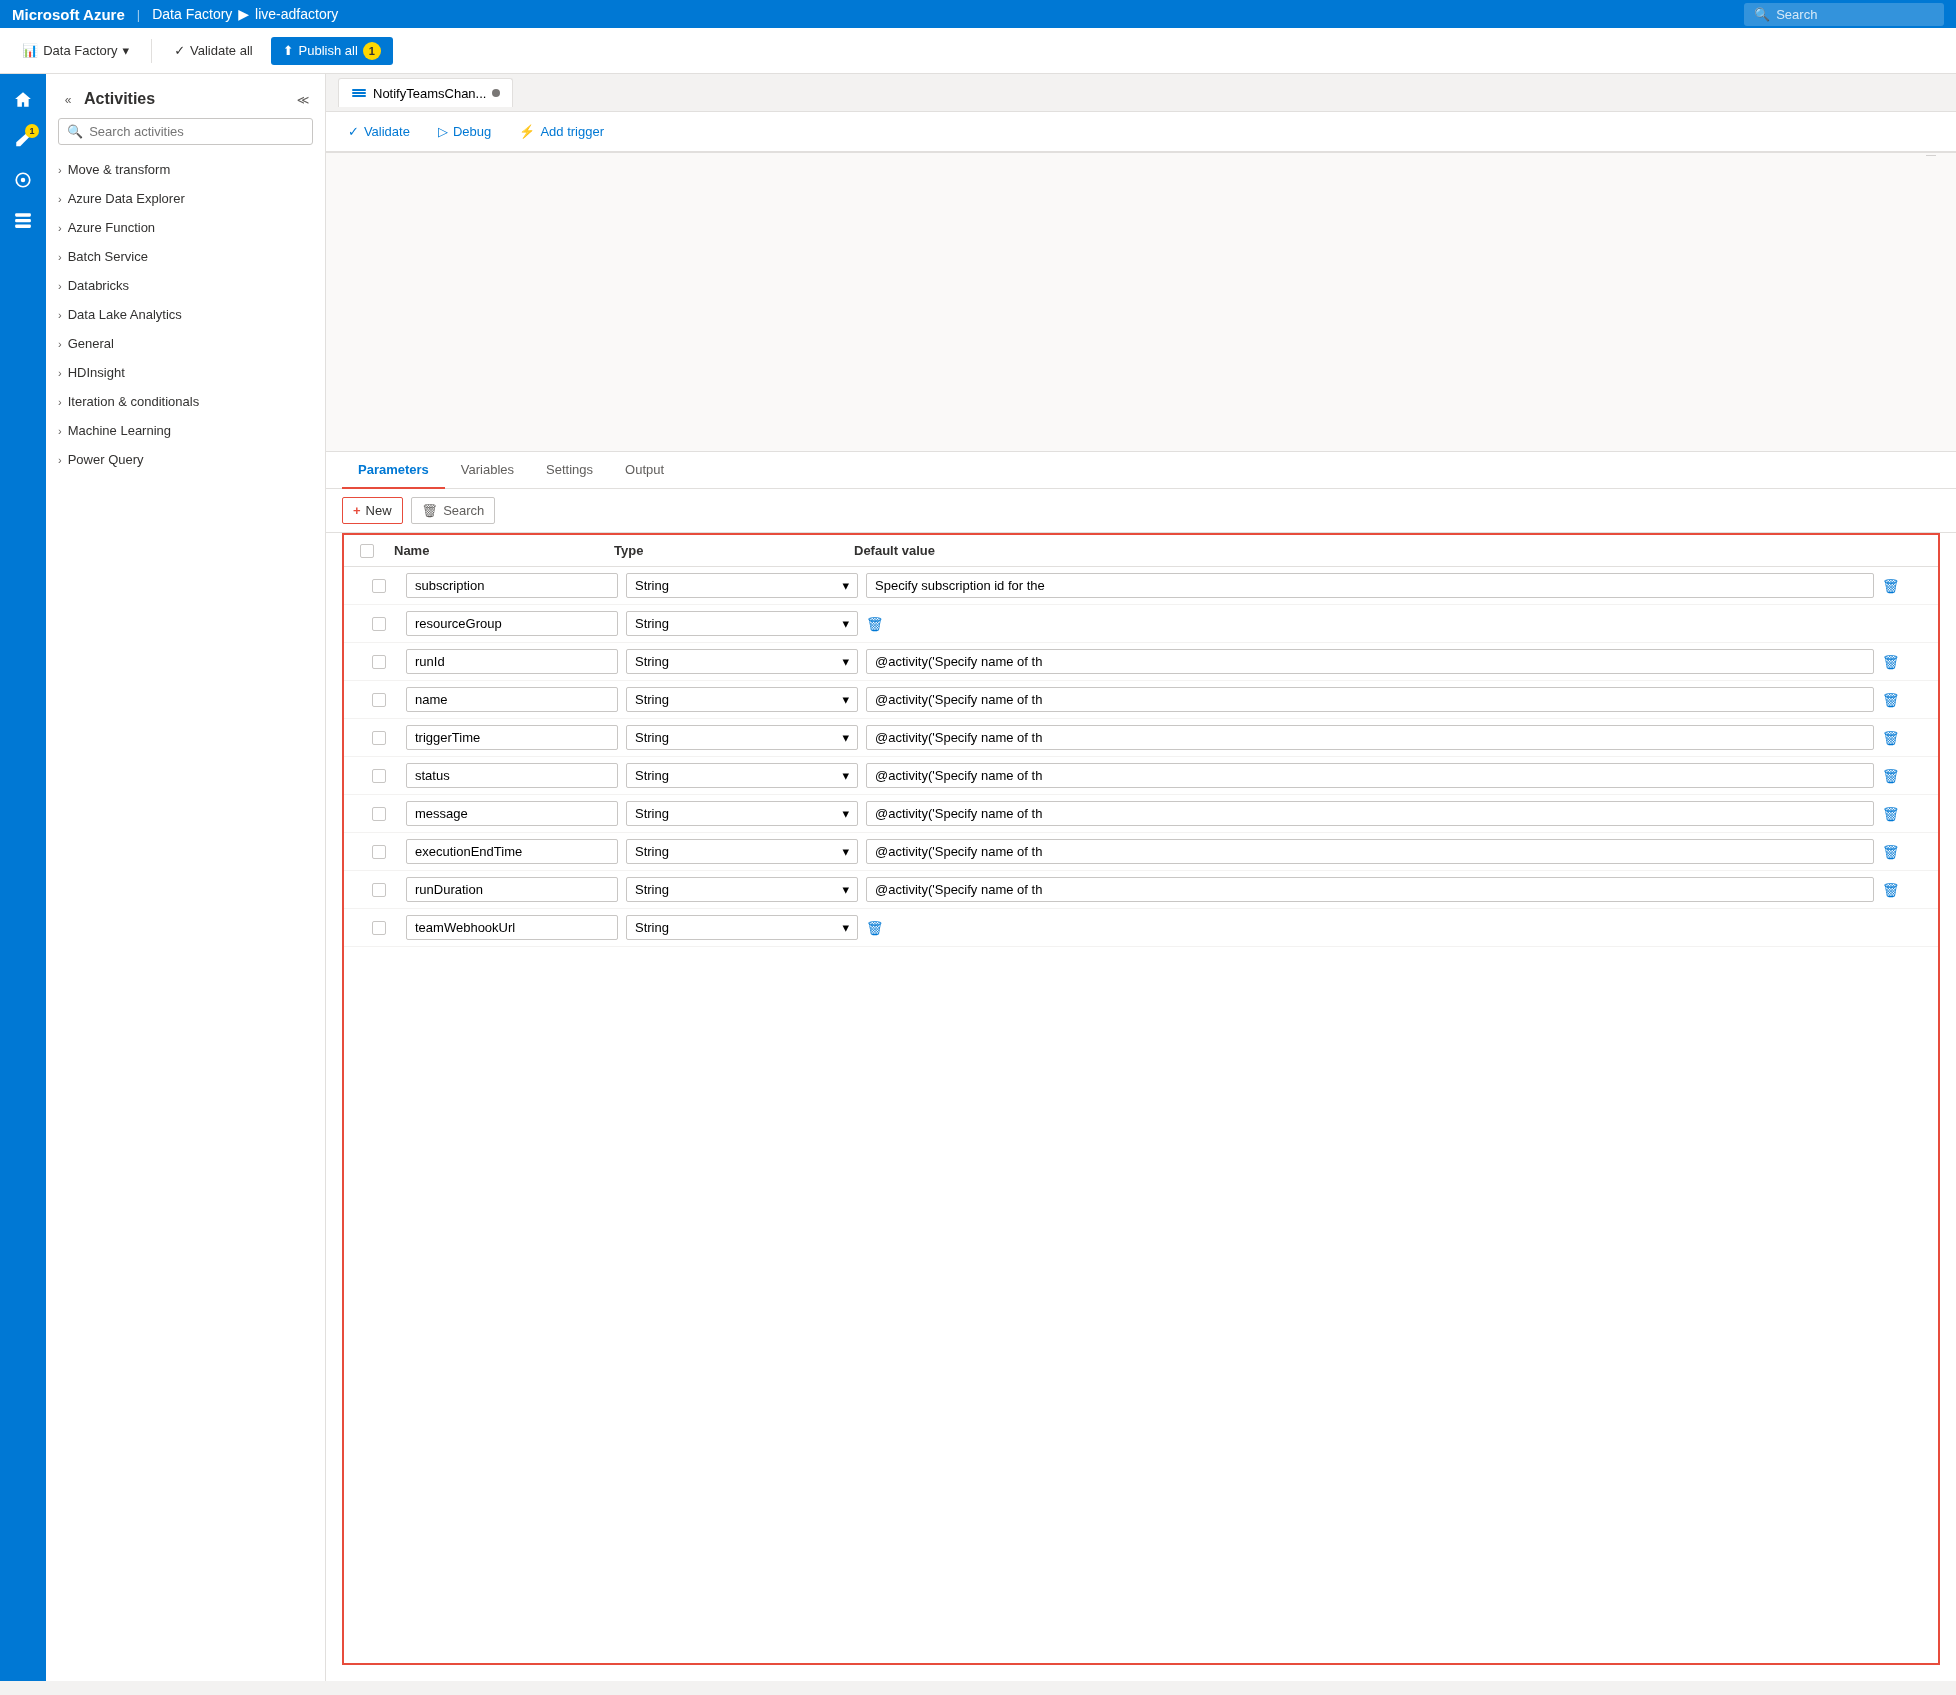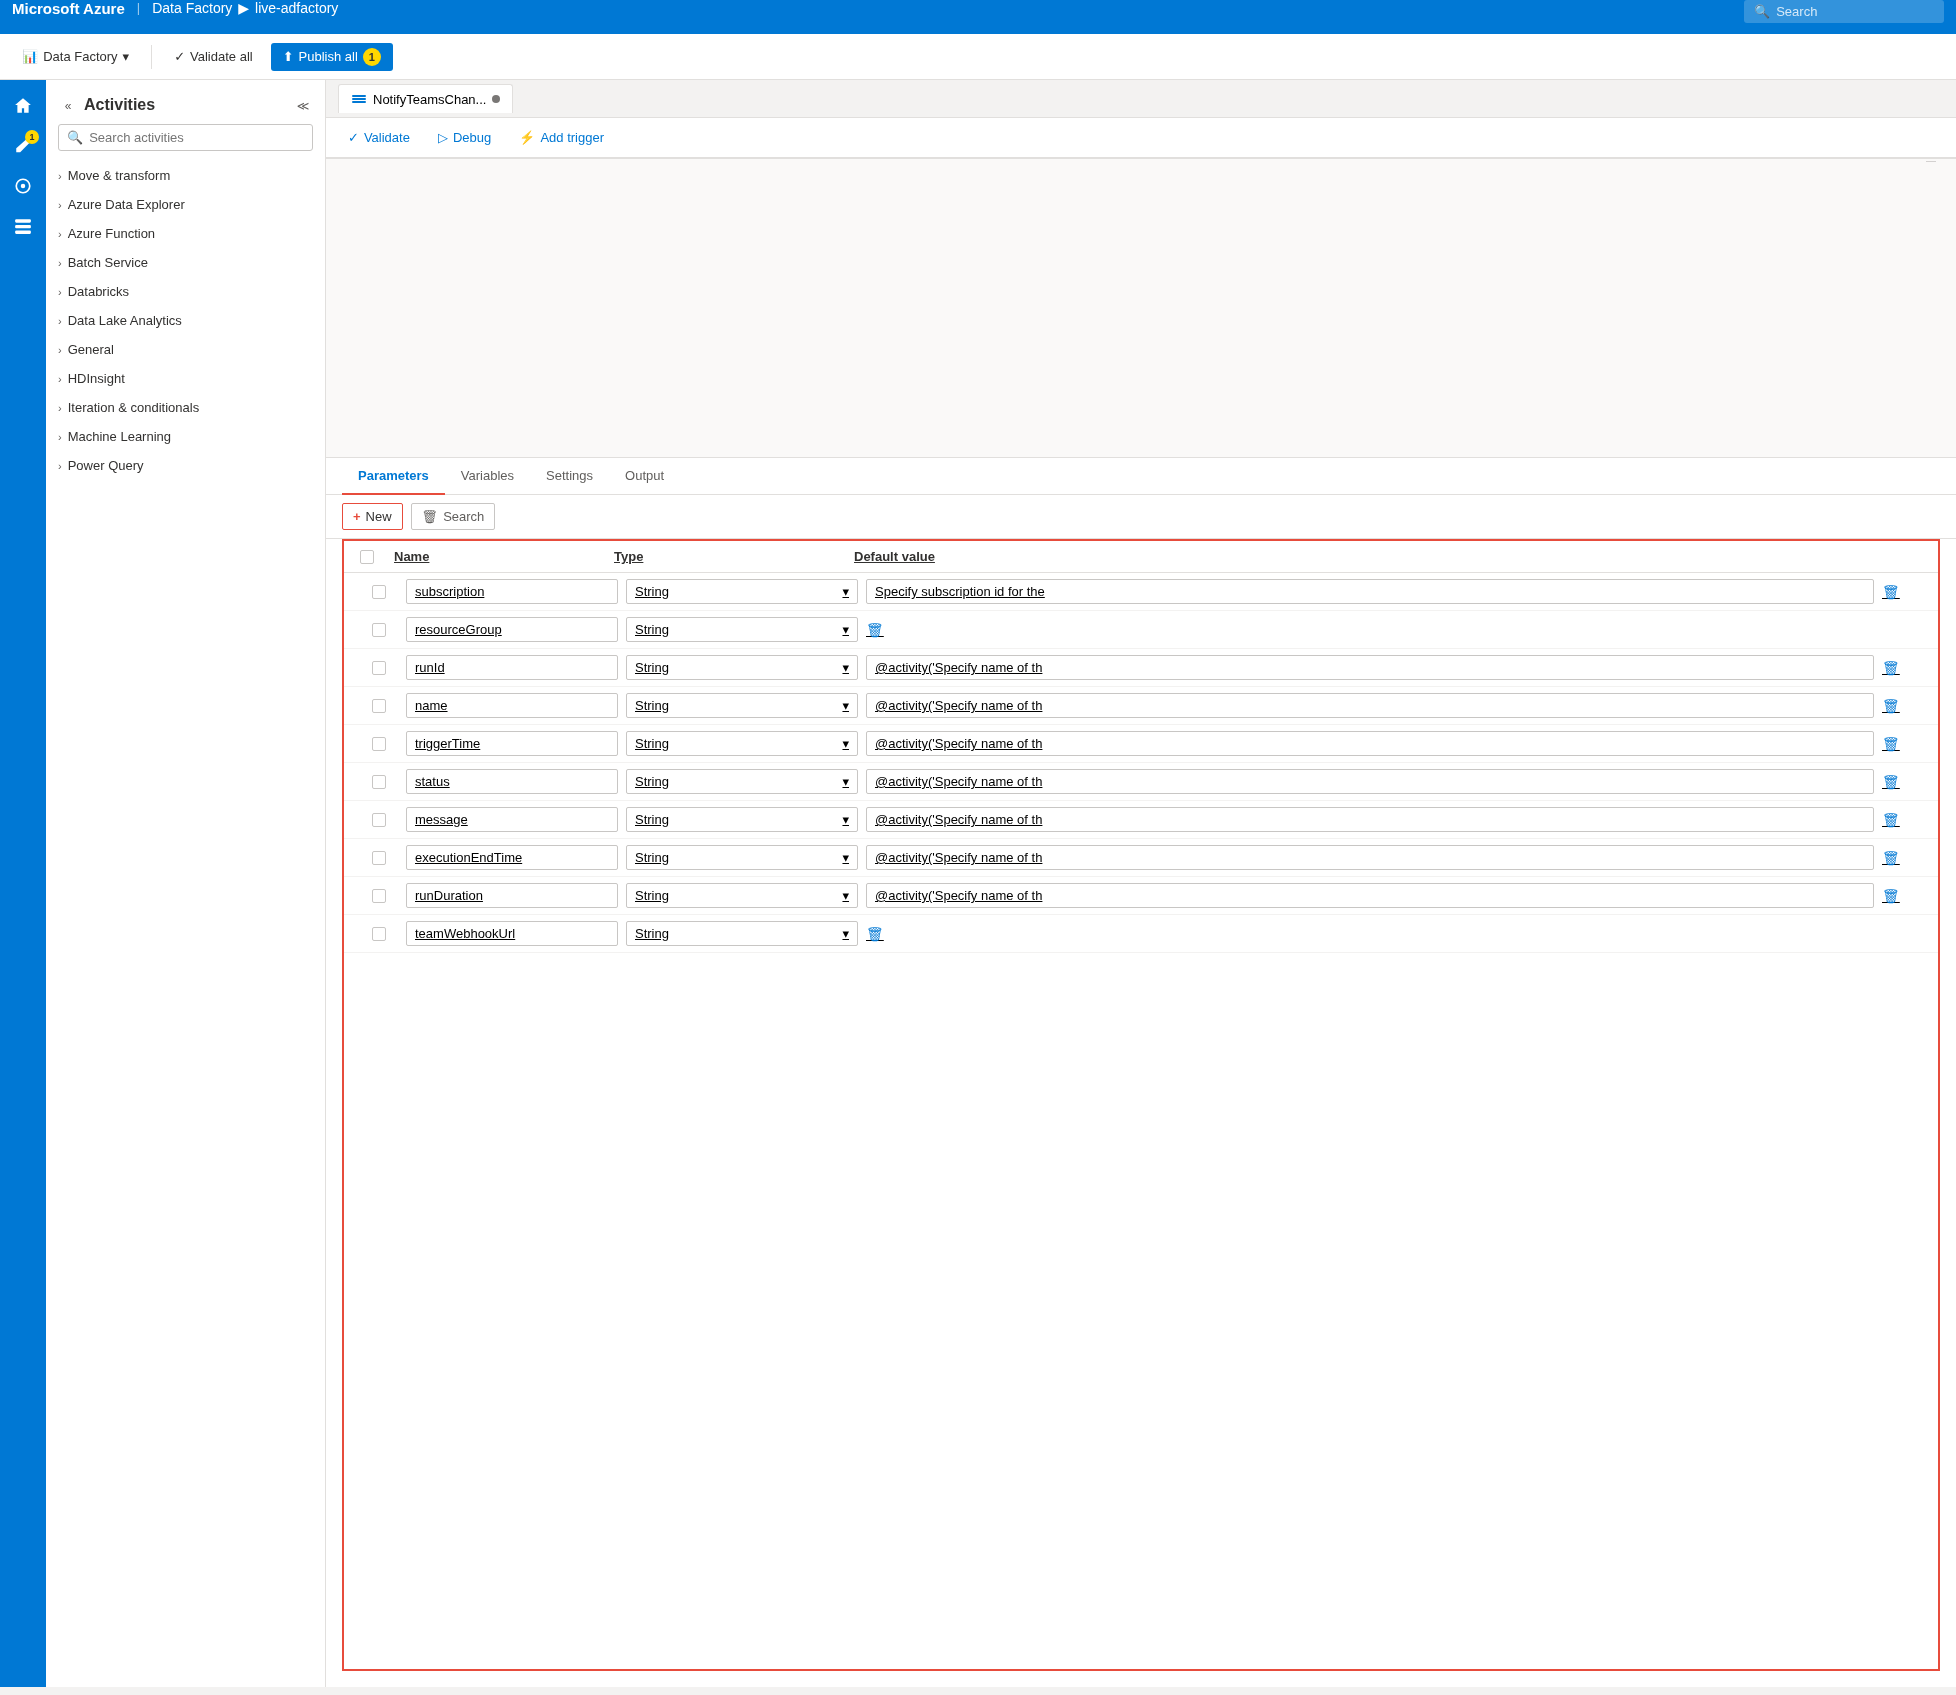--- a/index.html
+++ b/index.html
@@ -1,24 +1,24 @@
 <!DOCTYPE html>
 <html><head>
   <meta charset="utf-8">
   <style>
     * { box-sizing: border-box; margin: 0; padding: 0; }
     body { font-family: 'Segoe UI', Arial, sans-serif; font-size: 13px; background: #f3f2f1; overflow: hidden; }
 
     
     .top-bar {
       display: flex;
-      align-items: flex-start;
+      align-items: center;
       background: #0078d4;
       color: white;
-      height: 34px;
+      height: 28px;
       padding: 0 12px;
       gap: 8px;
     }
     .top-bar-brand { font-weight: 600; font-size: 15px; }
     .top-bar-sep { opacity: 0.6; margin: 0 4px; }
     .top-bar-nav { display: flex; align-items: center; gap: 6px; font-size: 14px; }
     .top-bar-search {
       margin-left: auto;
       display: flex;
       align-items: center;
@@ -314,21 +314,21 @@
       z-index: 1;
     }
     .table-row {
       display: grid;
       grid-template-columns: 34px 220px 240px 1fr 36px;
       padding: 6px 24px;
       border-bottom: 1px solid #f3f2f1;
       align-items: center;
       background: white;
     }
-    .table-cell { display: flex; align-items: center; padding: 0 4px; text-decoration: underline; }
+    .table-cell { display: flex; align-items: center; padding: 0 4px; }
     .param-input {
       border: 1px solid #c8c6c4;
       border-radius: 2px;
       padding: 4px 8px;
       font-size: 13px;
       width: 100%;
       outline: none;
       background: white;
     }
     .type-select {

